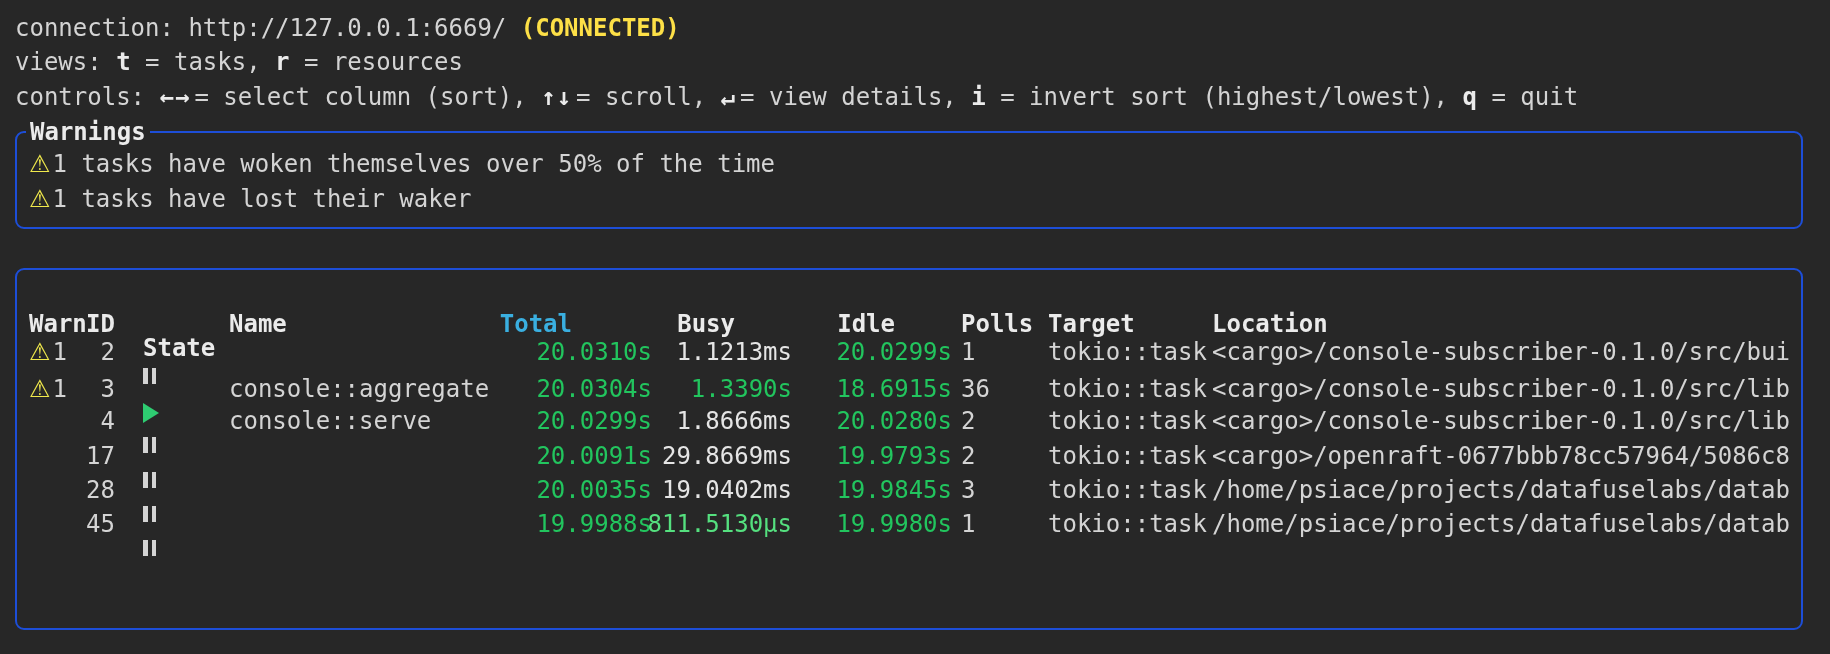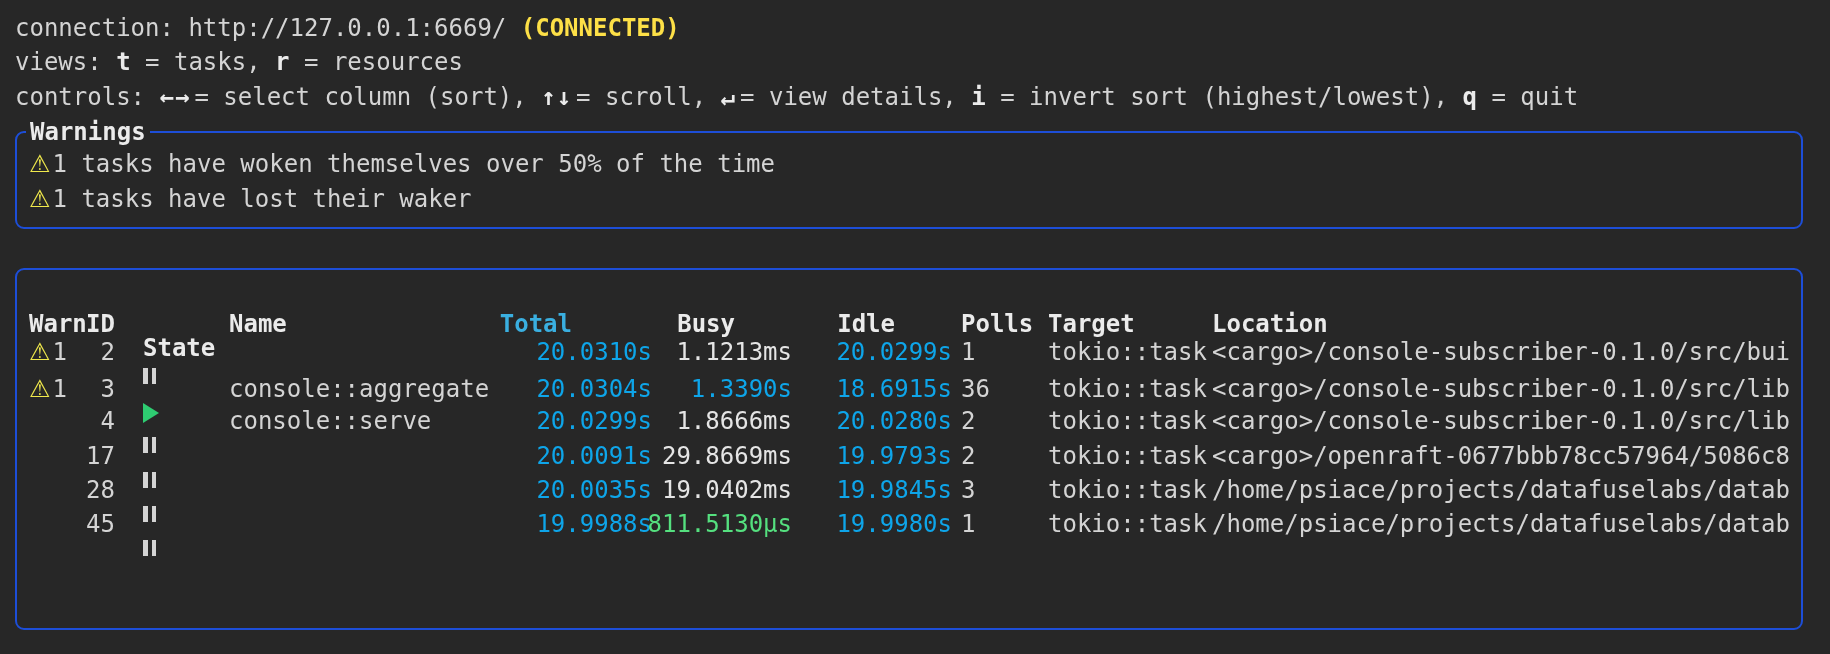--- a/index.html
+++ b/index.html
@@ -61,21 +61,21 @@
   .c-state { padding-left:28px; display:flex; align-items:center;margin-top:48px; }
   .c-total,.c-busy,.c-idle { display:flex; justify-content:flex-end; }
   .c-polls { padding-left:9px; }
   .c-loc { overflow:hidden !important; }
 
   .thead > div { font-weight:bold; color:#ebebeb; }
   .thead .c-total { padding-right:80px; color:#3aafe0; }
   .thead .c-busy { padding-right:57px; }
   .thead .c-idle { padding-right:57px;text-align:center; }
 
-  .u-s  { color:#0ea5e9; }
+  .u-s  { color:#22c55e; }
   .u-ms { color:#e5e5e5; }
   .u-us { color:#55e07f; }
 </style>
 </head>
 <body>
 
 <div class="screen">
 
   <div class="line" style="top:11px;">
     <span>connection: </span><span>http://127.0.0.1:6669/ </span><span class="status-green">(CONNECTED)</span>

